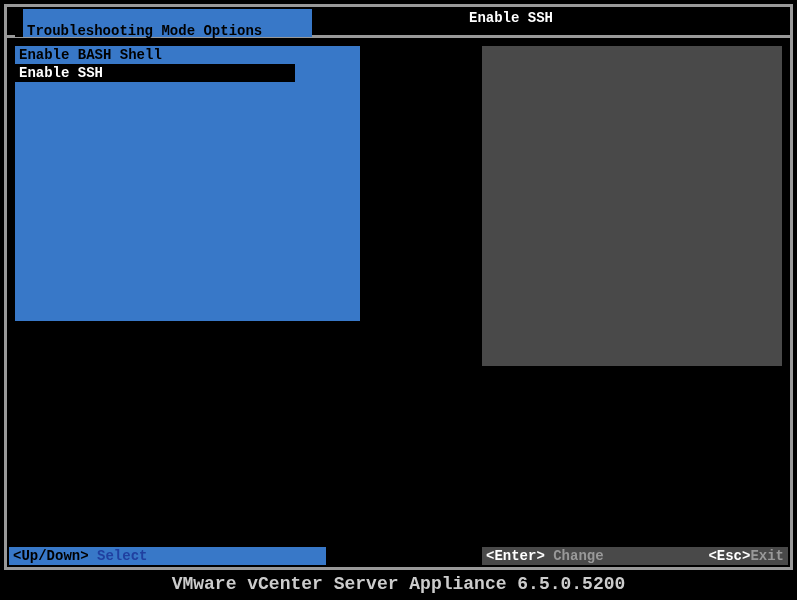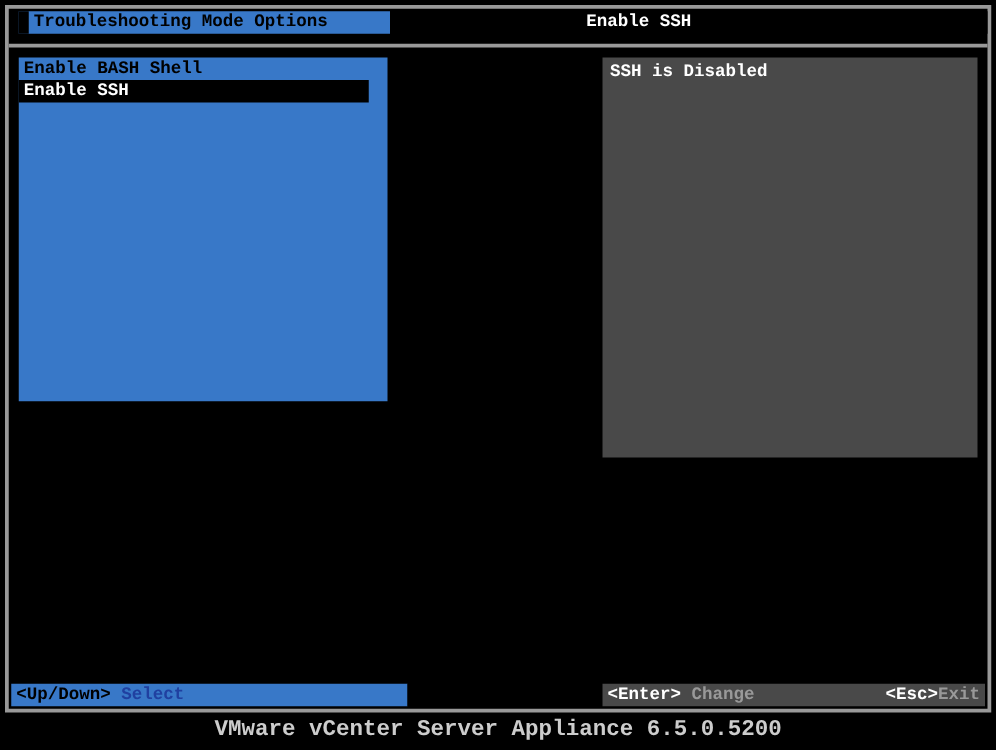--- a/index.html
+++ b/index.html
@@ -27,21 +27,21 @@
       background: #000;
     }
     .title-bar {
       display: flex;
       height: 18px;
       margin: 2px 0;
     }
     .title-left {
       background: #3878c8;
       color: #000;
-      padding: 1px 4px;
+      padding: 14px 4px;
       width: 297px;
       margin-left: 8px;
       border-left: 8px solid #000;
     }
     .title-center {
       background: #000;
       color: #fff;
       padding: 1px 4px;
       flex: 1;
       text-align: center;
@@ -55,21 +55,21 @@
       background: #999;
       margin: 8px 0 0 0;
     }
     .content-area {
       display: flex;
       padding: 8px;
       gap: 8px;
       height: calc(100% - 80px);
     }
     .menu-panel {
-      width: 295px;
+      width: 345px;
       height: 275px;
       background: #3878c8;
       padding: 0;
     }
     .menu-item {
       padding: 1px 4px;
       color: #000;
       cursor: pointer;
     }
     .menu-item.selected {
@@ -164,21 +164,20 @@
   </div>
   <div class="divider"></div>
 
   <div class="content-area">
     <div class="menu-panel">
       <div class="menu-item">Enable BASH Shell</div>
       <div class="menu-item selected">Enable SSH</div>
     </div>
     <div class="spacer-col"></div>
     <div class="desc-panel">
-      <div class="desc-title">SSH is Disabled</div>
     </div>
   </div>
 
   <div class="footer-bar">
     <div class="footer-left">
       <span class="key">&lt;Up/Down&gt;</span><span class="label"> Select</span>
     </div>
     <div class="footer-center"></div>
     <div class="footer-right">
       <span class="footer-enter">

